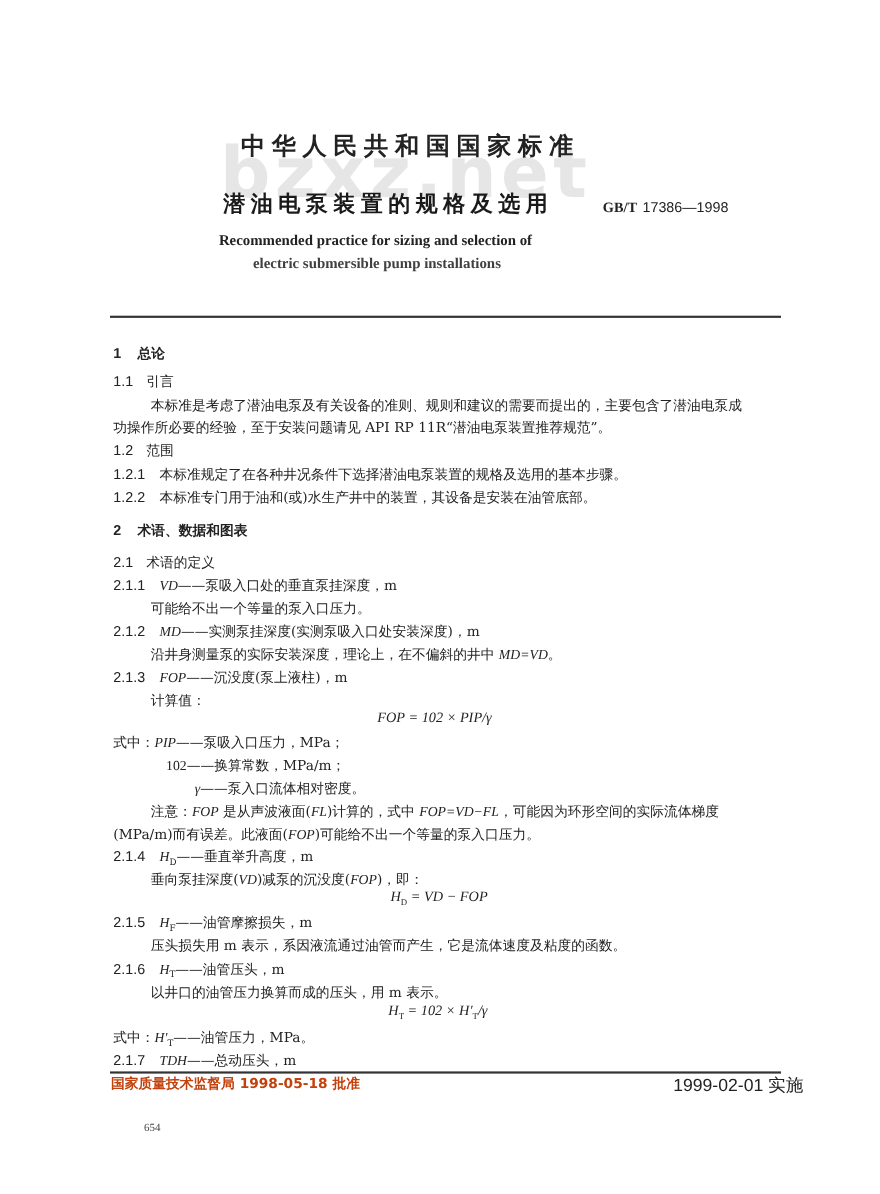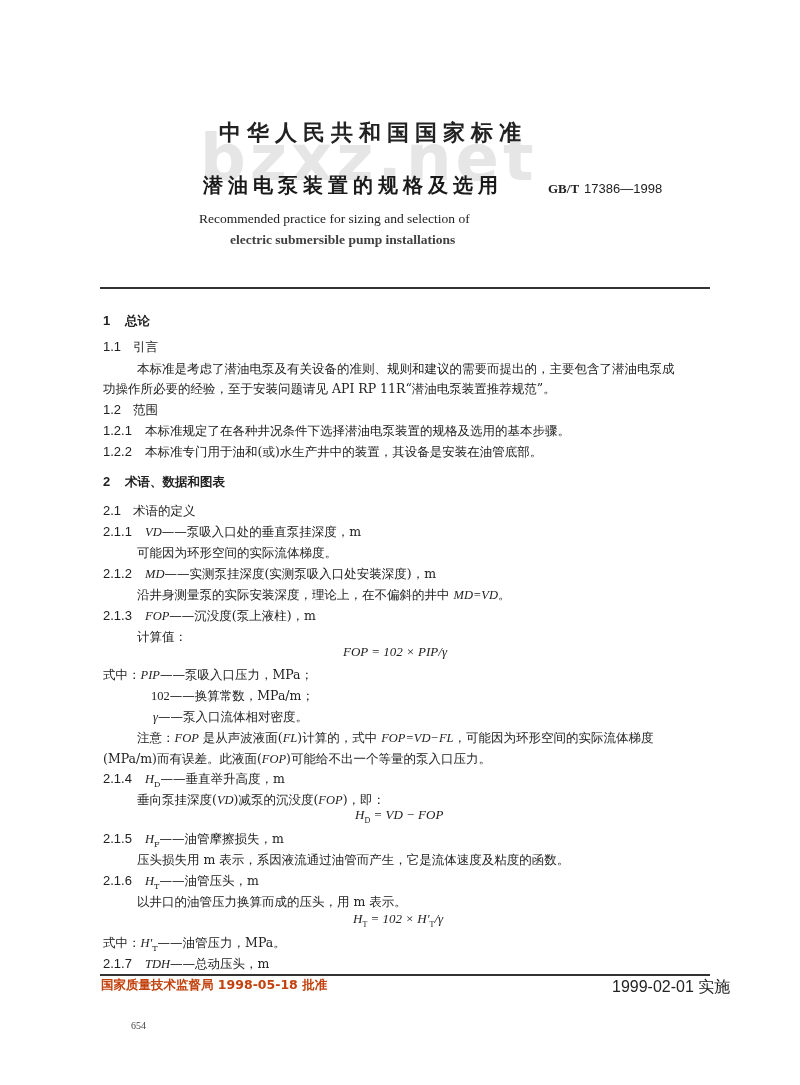--- a/index.html
+++ b/index.html
@@ -12,21 +12,21 @@
       font-weight: bold; font-size: 64px; letter-spacing: 4px;
       color: #e6e6e6; line-height: 1; z-index: 0;
     }
     .abs { position: absolute; z-index: 1; white-space: nowrap; }
 
     .std-national { left: 219px; top: 118px; font-family: "DejaVu Sans", sans-serif; font-weight: bold; font-size: 22px; letter-spacing: 6px; color: #222; }
     .title-cn { left: 203px; top: 172px; font-family: "DejaVu Sans", sans-serif; font-weight: bold; font-size: 20px; letter-spacing: 5px; color: #1a1a1a; text-align: center; }
     .std-code { left: 548px; top: 181px; font-size: 13px; color: #222; }
     .std-code .gb { font-family: "Liberation Serif", serif; font-weight: bold; margin-top: 45px; }
     .std-code .num { font-family: "Liberation Sans", sans-serif; margin-left: 5px; }
-    .title-en1 { left: 199px; top: 211px; font-family: "Liberation Serif", serif; font-weight: normal; font-size: 13.5px; color: #222; }
+    .title-en1 { left: 199px; top: 211px; font-family: "Liberation Serif", serif; font-weight: bold; font-size: 13.5px; color: #222; }
     .title-en2 { left: 230px; top: 232px; font-family: "Liberation Serif", serif; font-weight: bold; font-size: 13.5px; color: #404040; }
 
     .rule-top { position: absolute; left: 100px; top: 287px; width: 610px; height: 1.5px; background: #333; }
     .rule-bottom { position: absolute; left: 100px; top: 974px; width: 610px; height: 1.5px; background: #333; }
 
     .line { position: absolute; left: 103px; font-size: 12.5px; line-height: 16px; white-space: nowrap; color: #222; }
     .line.indent { left: 137px; }
     .line.sec { font-family: "DejaVu Sans", sans-serif; font-weight: bold; font-size: 12.5px; }
     .num-label { font-family: "Liberation Sans", sans-serif; font-size: 13px; display: inline-block; min-width: 42px; }
     .num-label.short { min-width: 30px; }
@@ -75,41 +75,41 @@
 <div class="line sec" style="top:474px">
   <span class="num-label sec-n">2</span><span>术语、数据和图表</span>
 </div>
 <div class="line" style="top:503px">
   <span class="num-label short">2.1</span><span>术语的定义</span>
 </div>
 
 <div class="line" style="top:524px">
   <span class="num-label">2.1.1</span><span class="it">VD</span><span>——泵吸入口处的垂直泵挂深度，m</span>
 </div>
-<div class="line indent" style="top:545px">可能因为环形空间的实际流体梯度。</div>
+<div class="line indent" style="top:545px">可能给不出一个等量的泵入口压力。</div>
 
 <div class="line" style="top:566px">
   <span class="num-label">2.1.2</span><span class="it">MD</span><span>——实测泵挂深度(实测泵吸入口处安装深度)，m</span>
 </div>
 <div class="line indent" style="top:587px">
   <span>沿井身测量泵的实际安装深度，理论上，在不偏斜的井中 </span><span class="it">MD=VD</span><span>。</span>
 </div>
 
 <div class="line" style="top:608px">
   <span class="num-label">2.1.3</span><span class="it">FOP</span><span>——沉没度(泵上液柱)，m</span>
 </div>
 <div class="line indent" style="top:629px">计算值：</div>
 <div class="formula it" style="left:343px; top:644px">FOP = 102 × PIP/γ</div>
 <div class="line" style="top:667px">
   <span>式中：</span><span class="it">PIP</span><span>——泵吸入口压力，MPa；</span>
 </div>
 <div class="line" style="left:151px; top:688px">
   <span style="font-family:'Liberation Serif',serif">102</span><span>——换算常数，MPa/m；</span>
 </div>
-<div class="line" style="left:153px; top:709px">
+<div class="line" style="left:177px; top:709px">
   <span class="it">γ</span><span>——泵入口流体相对密度。</span>
 </div>
 <div class="line indent" style="top:730px">
   <span>注意：</span><span class="it">FOP</span><span> 是从声波液面(</span><span class="it">FL</span><span>)计算的，式中 </span><span class="it">FOP=VD−FL</span><span>，可能因为环形空间的实际流体梯度</span>
 </div>
 <div class="line" style="top:751px">
   <span>(MPa/m)而有误差。此液面(</span><span class="it">FOP</span><span>)可能给不出一个等量的泵入口压力。</span>
 </div>
 
 <div class="line" style="top:771px">

